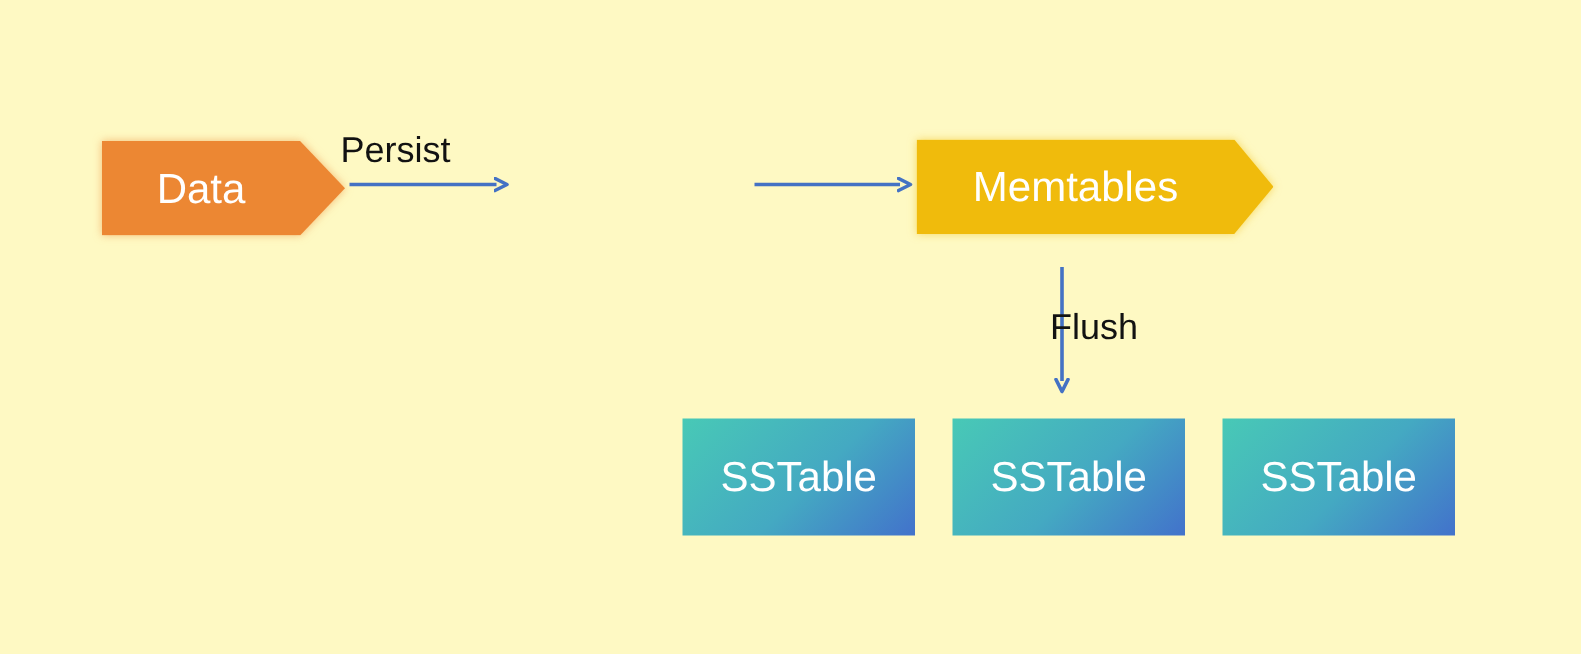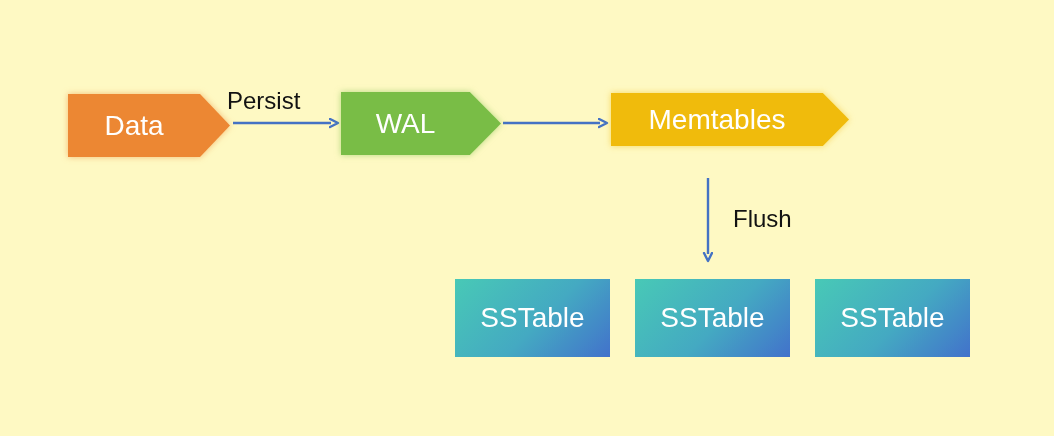--- a/index.html
+++ b/index.html
@@ -35,21 +35,21 @@
     justify-content: center;
     color: #ffffff;
     font-size: 28px;
     box-sizing: border-box;
   }
   #node-data-wrap      { left: 68px;  top: 94px;  width: 162px; height: 63px; }
   #node-data .pent-shape,
   #node-data { background: #ec8733; clip-path: polygon(0 0, 81.5% 0, 100% 50%, 81.5% 100%, 0 100%); padding-right: 30px; }
   #node-wal-wrap       { left: 341px; top: 92px;  width: 160px; height: 63px; }
   #node-wal  { background: #79bd46; clip-path: polygon(0 0, 80.5% 0, 100% 50%, 80.5% 100%, 0 100%); padding-right: 31px; }
-  #node-memtables-wrap { left: 611px; top: 93px;  width: 238px; height: 53px; }
+  #node-memtables-wrap { left: 611px; top: 93px;  width: 238px; height: 63px; }
   #node-memtables { background: #f0bb0c; clip-path: polygon(0 0, 89% 0, 100% 50%, 89% 100%, 0 100%); padding-right: 26px; }
   .sstable {
     position: absolute;
     top: 279px;
     width: 155px;
     height: 78px;
     background: linear-gradient(135deg, #48c9b6 0%, #44a9c2 55%, #4272cb 100%);
     display: flex;
     align-items: center;
     justify-content: center;
@@ -62,21 +62,21 @@
   #node-sstable-3 { left: 815px; }
   .edge-label {
     position: absolute;
     color: #121212;
     font-size: 24px;
     line-height: 28px;
     white-space: nowrap;
   }
   #label-persist { left: 227px; top: 87px; width: 120px; text-align: left; }
   #label-apply   { left: 482px; top: 87px; width: 120px; text-align: center; }
-  #label-flush   { left: 733px; top: 205px; }
+  #label-flush   { left: 700px; top: 205px; }
 </style>
 </head>
 <body>
 
 <div class="canvas">
 
   <svg class="edges-layer" width="1054" height="436" viewBox="0 0 1054 436" xmlns="http://www.w3.org/2000/svg">
     <defs>
       <marker id="chevron" markerUnits="userSpaceOnUse" markerWidth="12" markerHeight="12" refX="2" refY="5" orient="auto">
         <path d="M1,1 L9,5 L1,9" fill="none" stroke="#4472c4" stroke-width="2.4" stroke-linecap="round" stroke-linejoin="round"></path>
@@ -86,25 +86,20 @@
     <line x1="503" y1="123" x2="600" y2="123" stroke="#4472c4" stroke-width="2.4" marker-end="url(#chevron)"></line>
     <line x1="708" y1="178" x2="708" y2="254" stroke="#4472c4" stroke-width="2.4" marker-end="url(#chevron)"></line>
   </svg>
 
   <div class="node-wrap glow-orange" id="node-data-wrap">
     <div class="pent" id="node-data">
       <span>Data</span>
     </div>
   </div>
 
-  <div class="node-wrap glow-green" id="node-wal-wrap">
-    <div class="pent" id="node-wal">
-      <span>WAL</span>
-    </div>
-  </div>
 
   <div class="node-wrap glow-gold" id="node-memtables-wrap">
     <div class="pent" id="node-memtables">
       <span>Memtables</span>
     </div>
   </div>
 
   <div class="sstable" id="node-sstable-1">
     <span>SSTable</span>
   </div>

